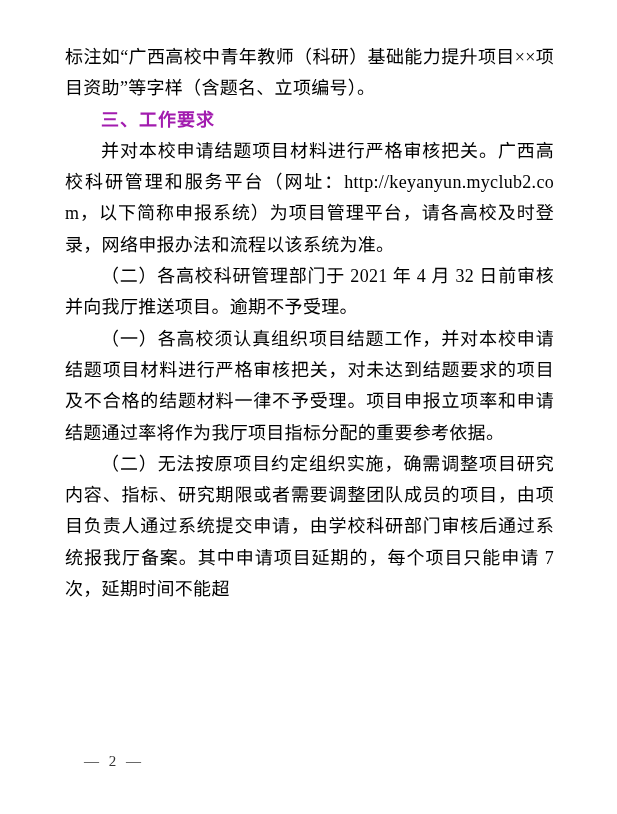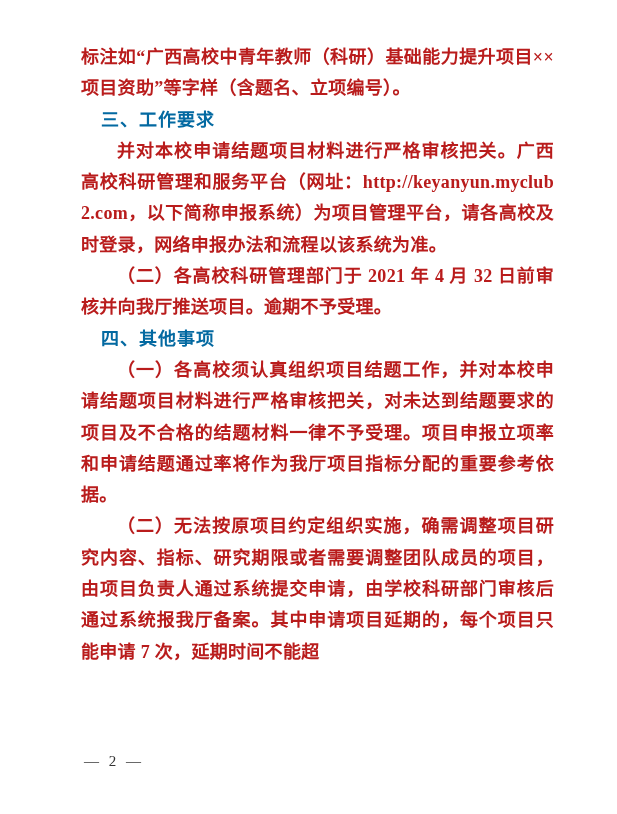--- a/index.html
+++ b/index.html
@@ -30,32 +30,31 @@
     margin: 0;
     font-size: 18px;
     line-height: 31.3px;
     text-align: justify;
     text-justify: inter-character;
     letter-spacing: 0.3px;
     word-break: break-all;
   }
   .para {
     text-indent: 2em;
-    font-weight: 700;
-    color: #b91c1c;
-    margin-left: 16px;
+    font-weight: 400;
+    color: #000000;
   }
   .para.continuation {
     text-indent: 0;
   }
   .heading {
     text-indent: 2em;
     font-family: "Liberation Sans", "DejaVu Sans", sans-serif;
     font-weight: 700;
-    color: #0369a1;
+    color: #a21caf;
     letter-spacing: 1px;
   }
   .page-footer {
     position: absolute;
     bottom: 44px;
     left: 84px;
     font-size: 15px;
     color: #333333;
     letter-spacing: 3px;
     font-family: "Liberation Serif", "DejaVu Serif", serif;
@@ -70,21 +69,20 @@
 
     <p class="para continuation">标注如“广西高校中青年教师（科研）基础能力提升项目××项目资助”等字样（含题名、立项编号）。</p>
 
     <h3 class="heading">三、工作要求</h3>
 
     <p class="para">并对本校申请结题项目材料进行严格审核把关。广西高校科研管理和服务平台（网址：http://keyanyun.myclub2.com，以下简称申报系统）为项目管理平台，请各高校及时登录，网络申报办法和流程以该系统为准。</p>
 
 
     <p class="para">（二）各高校科研管理部门于 2021 年 4 月 32 日前审核并向我厅推送项目。逾期不予受理。</p>
 
-    <h3 class="heading">四、其他事项</h3>
 
     <p class="para">（一）各高校须认真组织项目结题工作，并对本校申请结题项目材料进行严格审核把关，对未达到结题要求的项目及不合格的结题材料一律不予受理。项目申报立项率和申请结题通过率将作为我厅项目指标分配的重要参考依据。</p>
 
     <p class="para">（二）无法按原项目约定组织实施，确需调整项目研究内容、指标、研究期限或者需要调整团队成员的项目，由项目负责人通过系统提交申请，由学校科研部门审核后通过系统报我厅备案。其中申请项目延期的，每个项目只能申请 7 次，延期时间不能超</p>
 
   </main>
 
   <div class="page-footer">— 2 —</div>
 
 </div>

